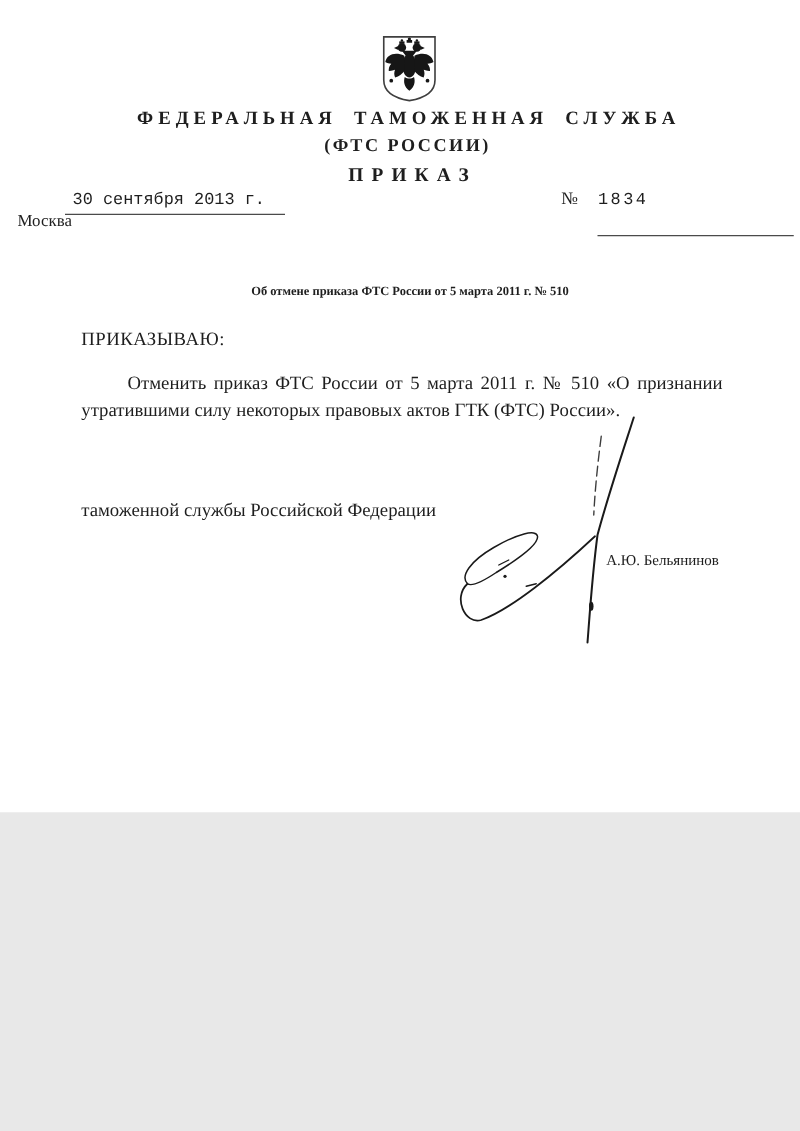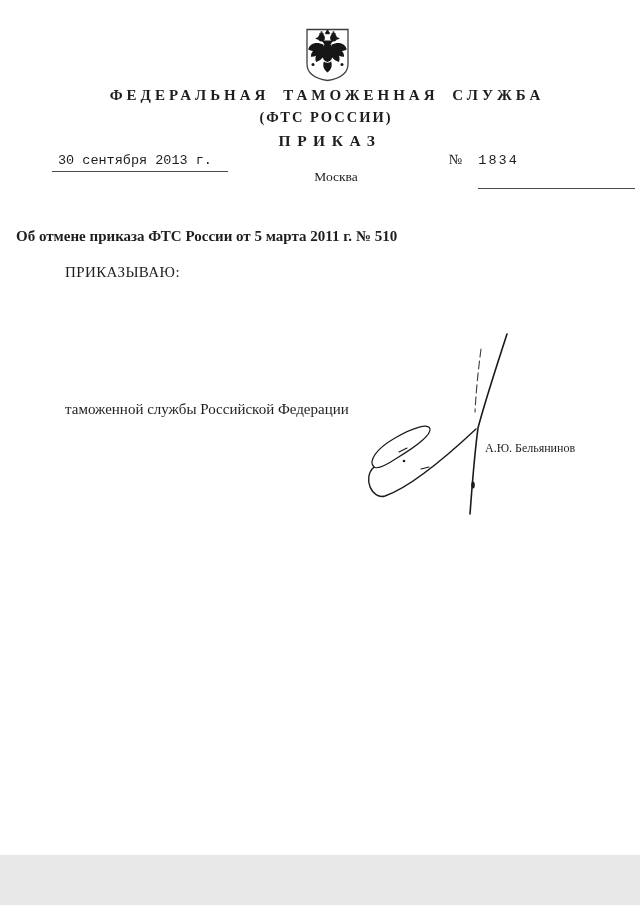--- a/index.html
+++ b/index.html
@@ -1,18 +1,18 @@
 <!DOCTYPE html>
 <html><head>
 <meta charset="utf-8">
 <style>
   html,body{margin:0;padding:0;background:#e8e8e8;}
   .page{
     position:relative;
-    width:640px;height:855px;
+    width:640px;height:650px;
     margin:0 auto;
     background:#ffffff;
     font-family:"Liberation Serif","DejaVu Serif",serif;
     color:#1e1e1e;
     overflow:hidden;
   }
   
   .emblem{position:absolute;left:304px;top:28px;width:47px;height:54px;}
   .org-name{
     position:absolute;top:87px;left:0;right:0;
@@ -44,27 +44,27 @@
     display:inline-block;width:157px;
     border-bottom:1.6px solid #4a4a4a;
     padding-bottom:20px;vertical-align:baseline;margin-left:16px;
   }
   .num-val{
     font-family:"Liberation Mono","DejaVu Sans Mono",monospace;
     font-size:13.5px;letter-spacing:2px;
   }
   .city{
     position:absolute;top:169px;left:0;right:0;
-    text-align:center;padding-left:32px;font-size:13.5px;
+    text-align:left;padding-left:14px;font-size:13.5px;
   }
   
   .title{
     position:absolute;top:228px;left:0;right:0;
-    text-align:left;padding-left:16px;
-    font-weight:bold;font-size:15px;
+    text-align:center;padding-left:16px;
+    font-weight:bold;font-size:10px;
   }
   .order-word{position:absolute;left:65px;top:264px;font-size:15px;letter-spacing:.4px;}
   .paragraph{
     position:absolute;left:65px;top:297px;width:513px;
     font-size:15px;line-height:21.5px;
     text-align:justify;text-indent:37px;
   }
   
   .sign-block{position:absolute;left:65px;top:401px;font-size:15px;line-height:16.8px;white-space:nowrap;}
   .signee{position:absolute;left:485px;top:441px;font-size:12px;white-space:nowrap;}
@@ -103,20 +103,21 @@
   <div class="org-name">ФЕДЕРАЛЬНАЯ ТАМОЖЕННАЯ СЛУЖБА</div>
   <div class="org-short">(ФТС РОССИИ)</div>
   <div class="doc-type">ПРИКАЗ</div>
 
   <div class="doc-date">30 сентября 2013 г.</div>
   <div class="doc-number"><span class="num-sign">№</span><span class="num-line"><span class="num-val">1834</span></span></div>
   <div class="city">Москва</div>
 
   <div class="title">Об отмене приказа ФТС России от 5 марта 2011 г. № 510</div>
   <div class="order-word">ПРИКАЗЫВАЮ:</div>
+  <div class="paragraph">Отменить приказ ФТС России от 5 марта 2011 г. № 510 «О признании утратившими силу некоторых правовых актов ГТК (ФТС) России».</div>
 
   <div class="sign-block">
     <div>таможенной службы Российской Федерации</div>
   </div>
   <div class="signee">А.Ю. Бельянинов</div>
 
   <svg class="sig-svg" viewBox="0 0 640 905" xmlns="http://www.w3.org/2000/svg">
     <g fill="none" stroke="#1a1a1a" stroke-linecap="round">
 
       <path d="M507,334 C498,362 486,398 478,428 C474,458 472,488 470,514" stroke-width="1.6"></path>

